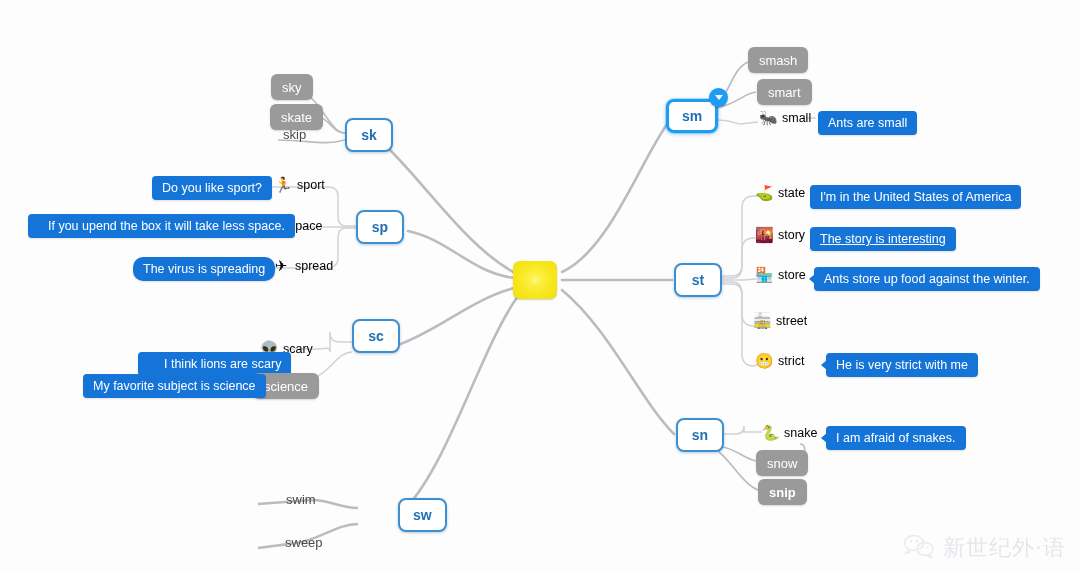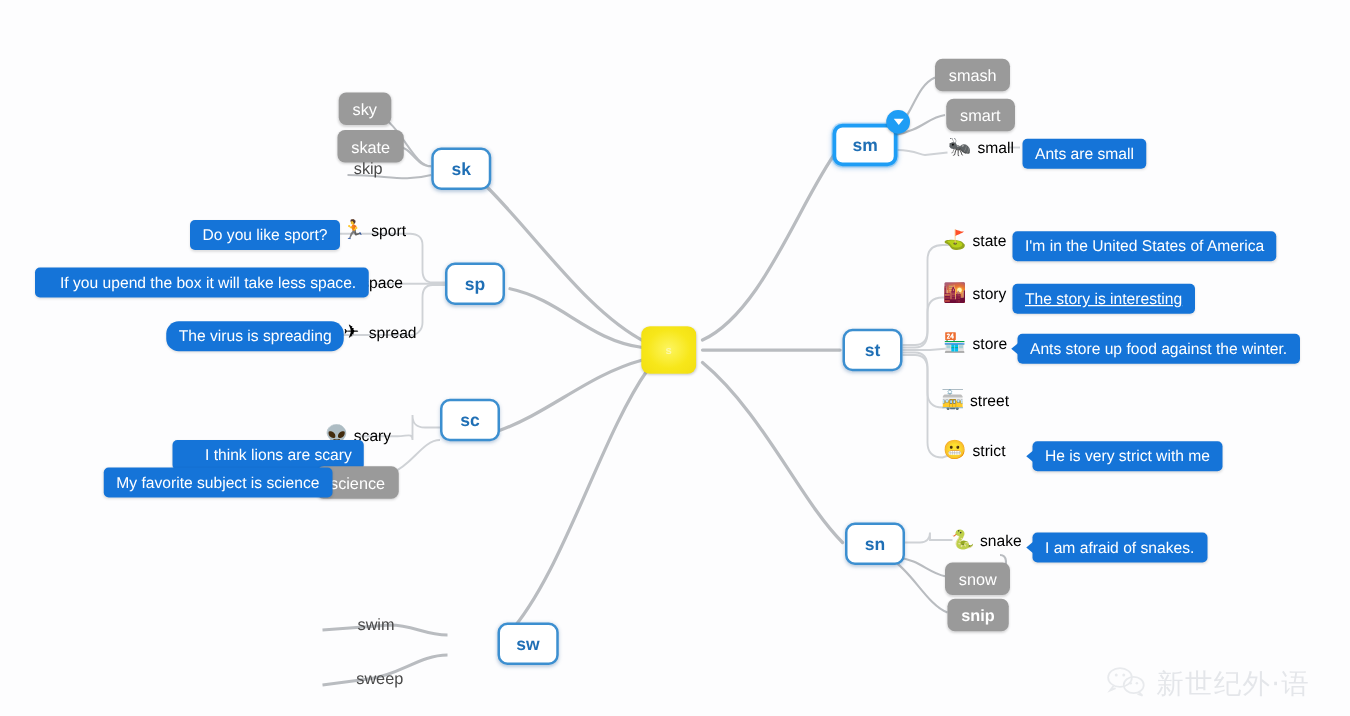--- a/index.html
+++ b/index.html
@@ -142,21 +142,21 @@
     margin-top: -5px;
     width: 0; height: 0;
     border-top: 5px solid transparent;
     border-bottom: 5px solid transparent;
     border-right: 6px solid #1574d8;
   }
 
   
   #watermark {
     position: absolute;
-    right: 32px; bottom: 10px;
+    right: 14px; bottom: 10px;
     display: flex;
     align-items: center;
     gap: 7px;
     opacity: .34;
     margin-top: 27px;
   }
   #watermark .wm-text {
     font-size: 22px;
     color: #b6bcc4;
     letter-spacing: 1px;

